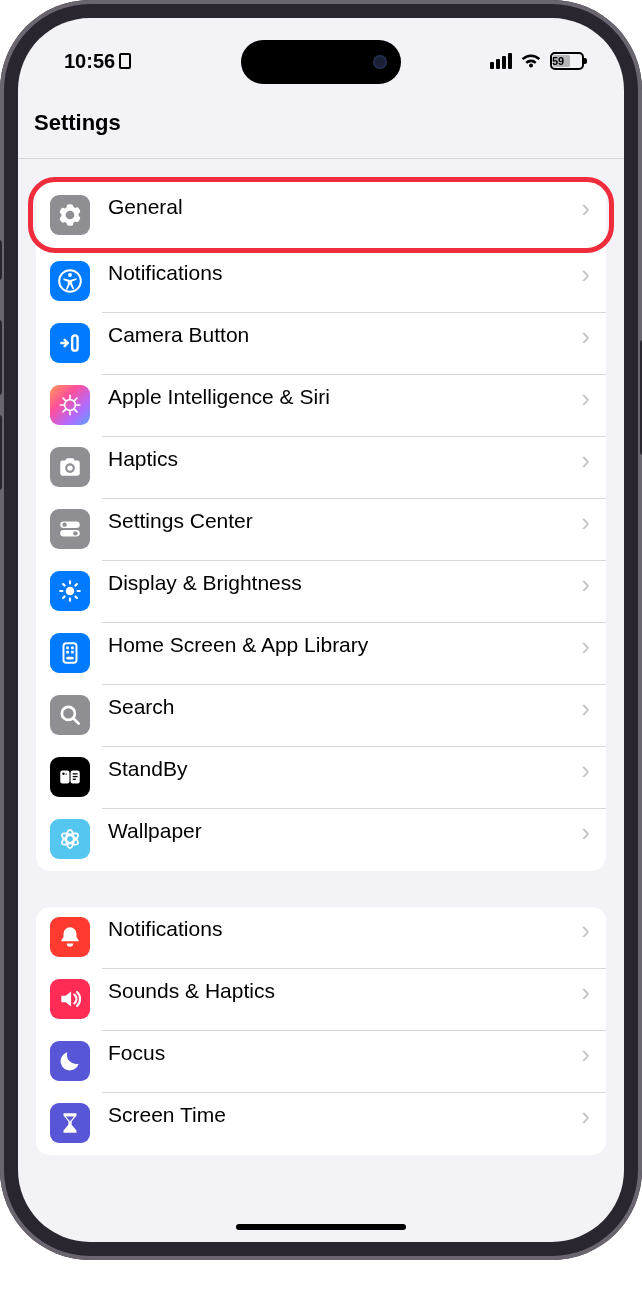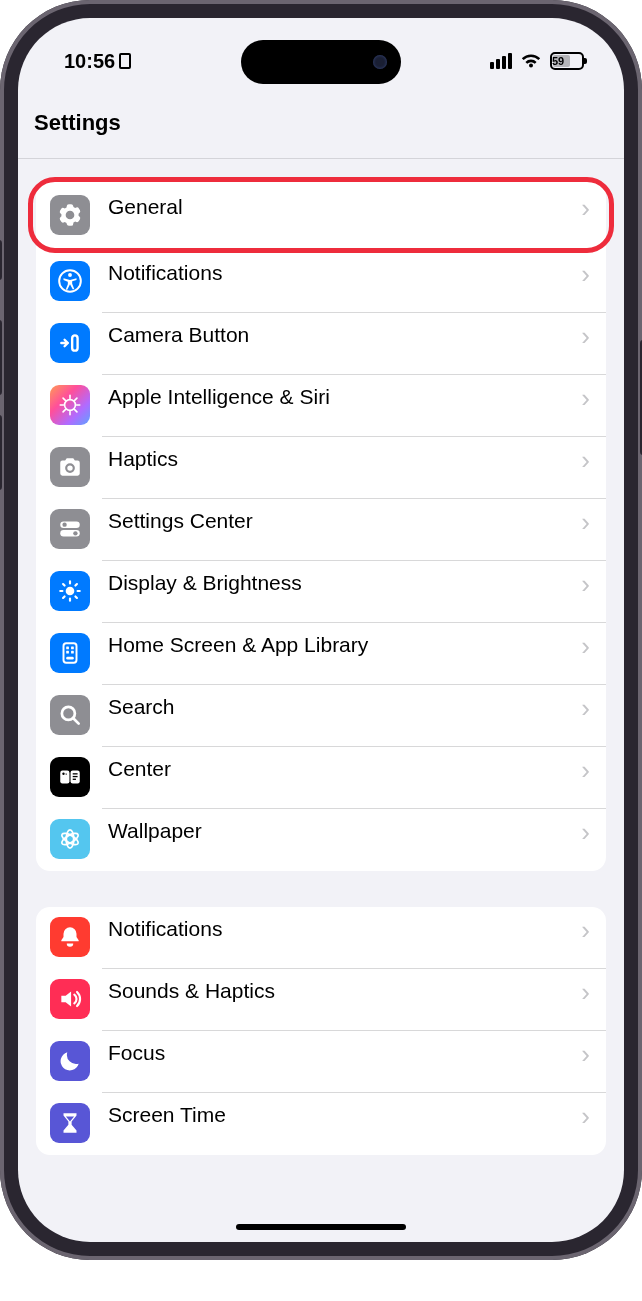--- a/index.html
+++ b/index.html
@@ -259,21 +259,21 @@
             </div>
             <div class="row-label">Search</div>
             <div class="chevron">›</div>
           </div>
           <div class="row">
             <div class="icon-box bg-black">
               <svg viewBox="0 0 24 24">
                 <use href="#standby-icon"></use>
               </svg>
             </div>
-            <div class="row-label">Center</div>
+            <div class="row-label">StandBy</div>
             <div class="chevron">›</div>
           </div>
           <div class="row">
             <div class="icon-box bg-cyan">
               <svg viewBox="0 0 24 24">
                 <use href="#wallpaper-icon"></use>
               </svg>
             </div>
             <div class="row-label">Wallpaper</div>
             <div class="chevron">›</div>

